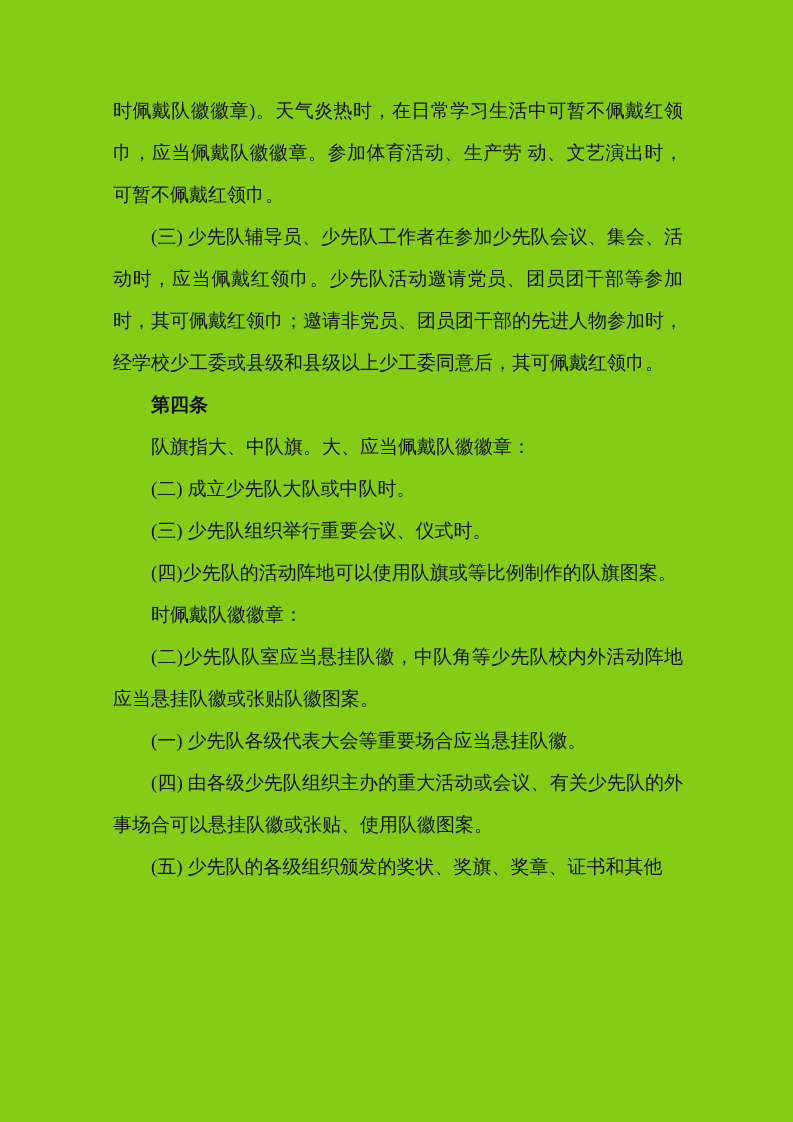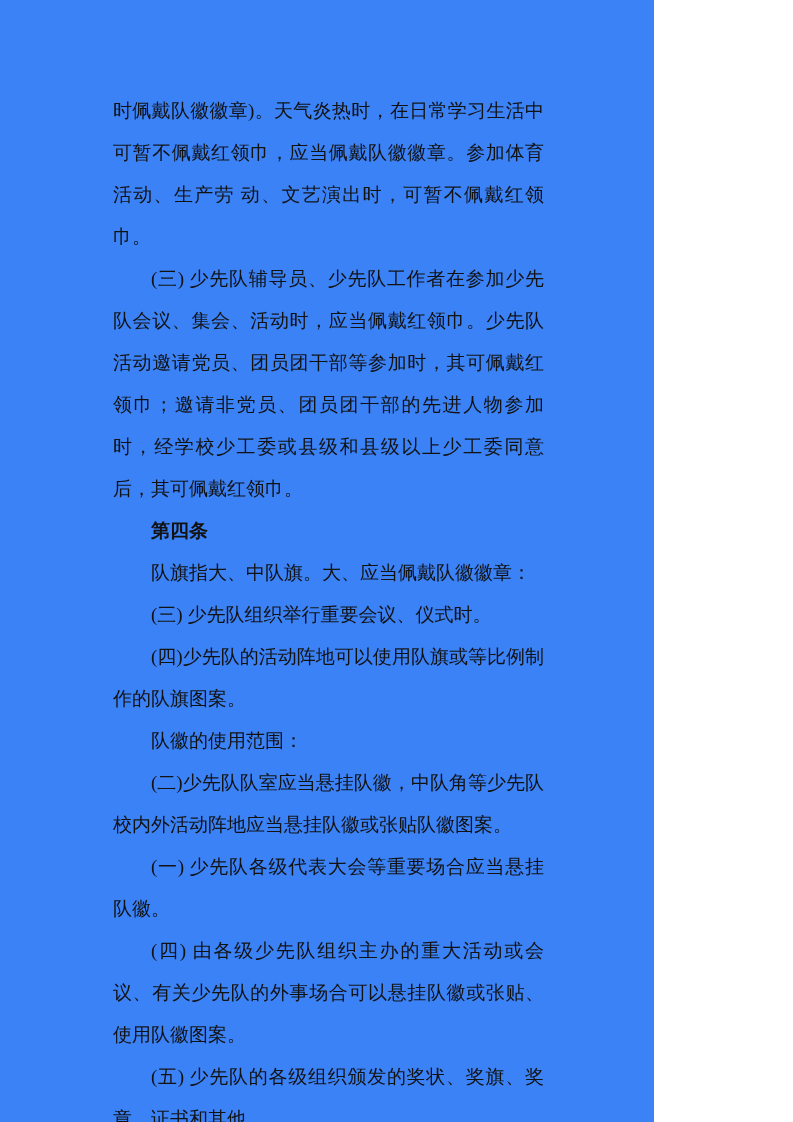--- a/index.html
+++ b/index.html
@@ -2,23 +2,23 @@
 <html><head>
 <meta charset="utf-8">
 <style>
   html, body {
     margin: 0;
     padding: 0;
     background: #ffffff;
   }
   .page {
     position: relative;
-    width: 654px;
+    width: 793px;
     height: 1122px;
-    background: #3b82f6;
+    background: #84cc16;
     box-sizing: border-box;
     padding: 90px 110px 0 113px;
     overflow: hidden;
   }
   .content {
     font-family: "Liberation Serif", "DejaVu Serif", serif;
     font-size: 19px;
     line-height: 42px;
     color: #121212;
     text-align: justify;
@@ -38,21 +38,22 @@
 </style>
 </head>
 <body>
 
 <div class="page">
   <div class="content">
     <p class="cont">时佩戴队徽徽章)。天气炎热时，在日常学习生活中可暂不佩戴红领巾，应当佩戴队徽徽章。参加体育活动、生产劳 动、文艺演出时，可暂不佩戴红领巾。</p>
     <p>(三) 少先队辅导员、少先队工作者在参加少先队会议、集会、活动时，应当佩戴红领巾。少先队活动邀请党员、团员团干部等参加时，其可佩戴红领巾；邀请非党员、团员团干部的先进人物参加时，经学校少工委或县级和县级以上少工委同意后，其可佩戴红领巾。</p>
     <p class="heading">第四条</p>
     <p>队旗指大、中队旗。大、应当佩戴队徽徽章：</p>
+    <p>(二) 成立少先队大队或中队时。</p>
     <p>(三) 少先队组织举行重要会议、仪式时。</p>
     <p>(四)少先队的活动阵地可以使用队旗或等比例制作的队旗图案。</p>
-    <p>队徽的使用范围：</p>
+    <p>时佩戴队徽徽章：</p>
     <p>(二)少先队队室应当悬挂队徽，中队角等少先队校内外活动阵地应当悬挂队徽或张贴队徽图案。</p>
     <p>(一) 少先队各级代表大会等重要场合应当悬挂队徽。</p>
     <p>(四) 由各级少先队组织主办的重大活动或会议、有关少先队的外事场合可以悬挂队徽或张贴、使用队徽图案。</p>
     <p>(五) 少先队的各级组织颁发的奖状、奖旗、奖章、证书和其他</p>
   </div>
 </div>
 
 </body></html>

